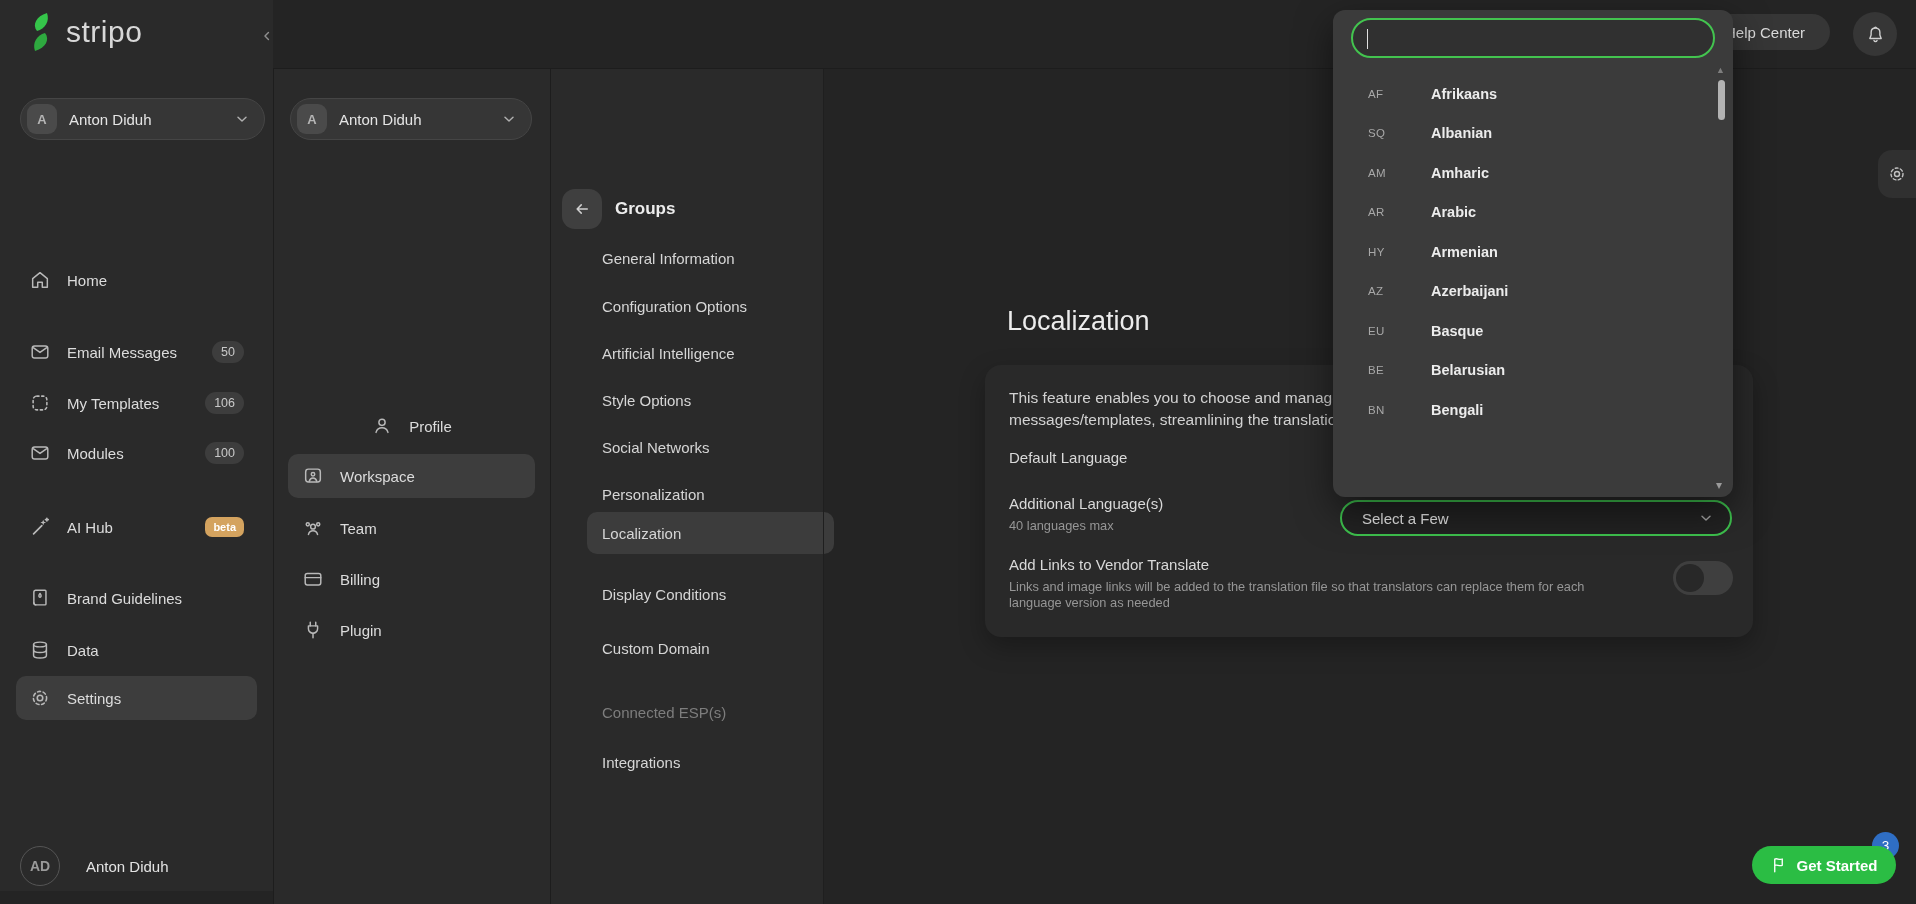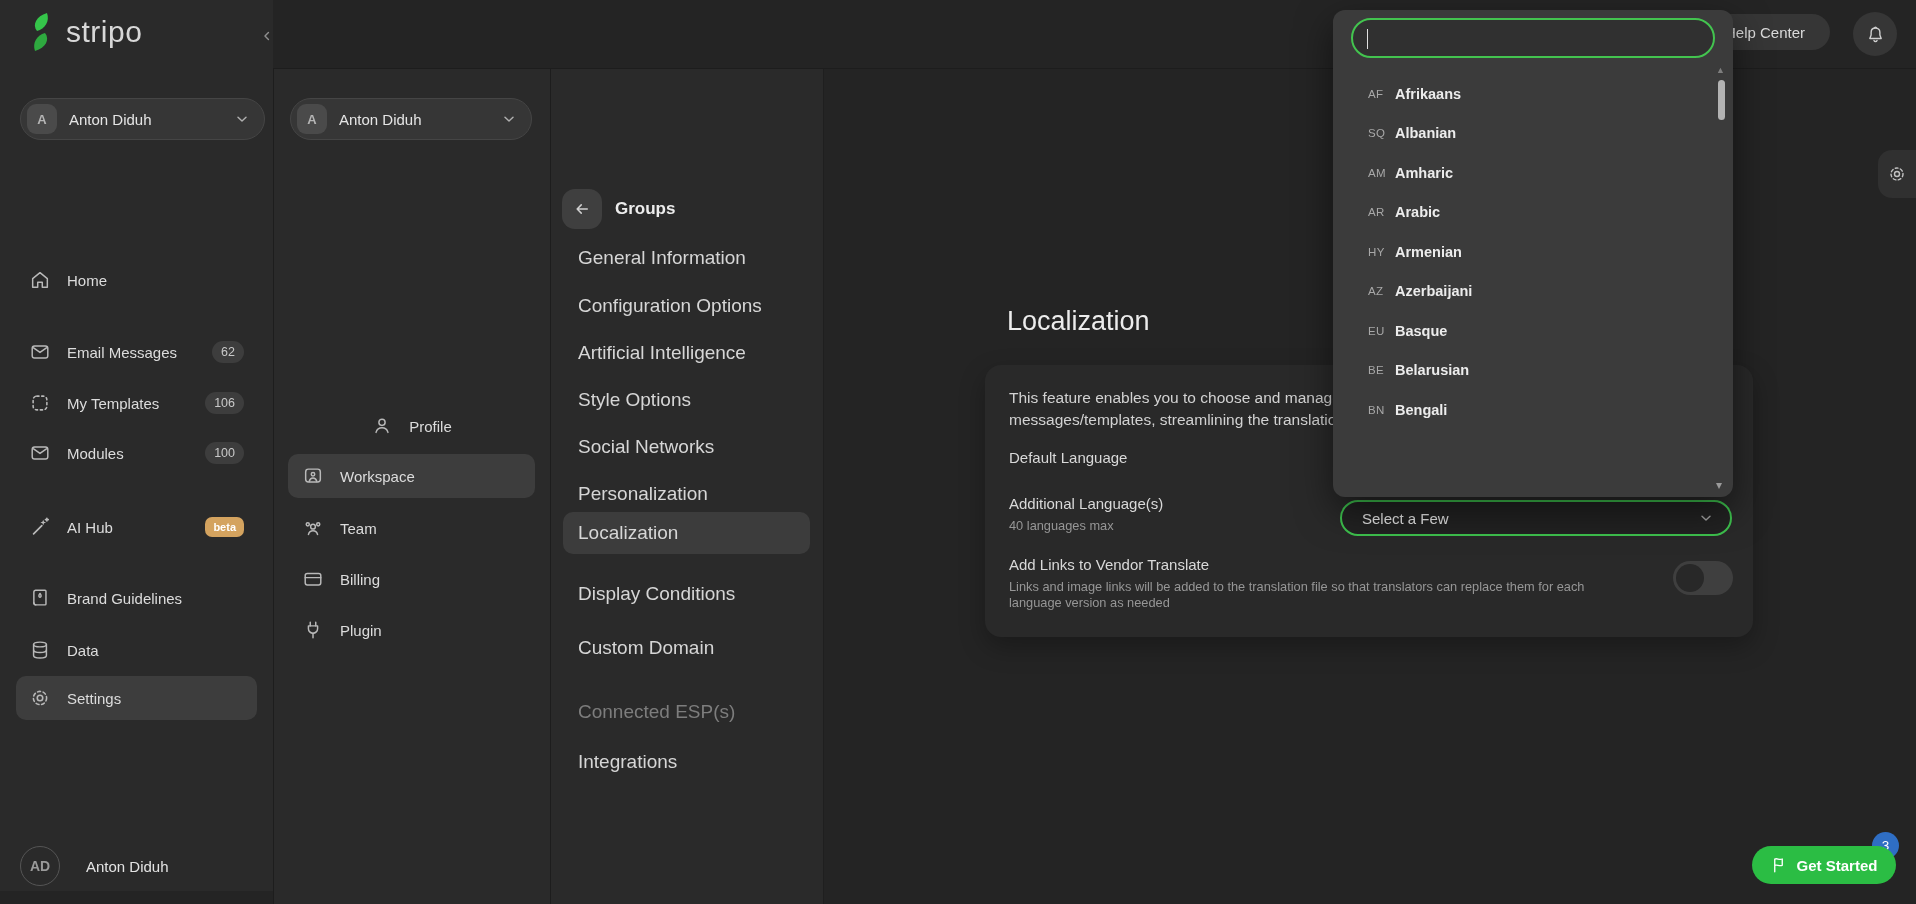--- a/index.html
+++ b/index.html
@@ -44,22 +44,22 @@
   
   .wsrow{position:absolute;left:288px;width:247px;height:44px;border-radius:10px;display:flex;align-items:center;
          gap:16px;padding:0 14px;box-sizing:border-box;font-size:15px;color:#dcdcdc;cursor:pointer;}
   .wsrow.active{background:#3d3d3d;}
 
   
   .groups-head{position:absolute;left:562px;top:189px;display:flex;align-items:center;gap:13px;}
   .back-btn{width:40px;height:40px;border-radius:13px;background:#3f3f3f;display:flex;align-items:center;
             justify-content:center;color:#d0d0d0;cursor:pointer;}
   .groups-title{font-size:17px;font-weight:bold;color:#ececec;}
-  .grow{position:absolute;left:563px;width:247px;height:42px;border-radius:10px;display:flex;align-items:center;
-        padding:0 15px;box-sizing:border-box;font-size:19px;color:#d6d6d6;cursor:pointer;}
+  .grow{position:absolute;left:587px;width:247px;height:42px;border-radius:10px;display:flex;align-items:center;
+        padding:0 15px;box-sizing:border-box;font-size:15px;color:#d6d6d6;cursor:pointer;}
   .grow.active{background:#3c3c3c;}
   .grow.disabled{color:#7d7d7d;}
 
   
   .main-title{position:absolute;left:1007px;top:306px;font-size:27px;font-weight:500;color:#ececec;}
   .card{position:absolute;left:985px;top:365px;width:768px;height:272px;border-radius:16px;background:#292929;
         box-shadow:0 10px 26px rgba(0,0,0,.28);z-index:1;}
   .card .desc{position:absolute;left:24px;top:22px;font-size:15.5px;line-height:22px;color:#d2d2d2;}
   .lbl{font-size:15px;color:#d9d9d9;}
   .hint{font-size:12.8px;line-height:16px;color:#969696;}
@@ -87,21 +87,21 @@
   
   .lang-panel{position:absolute;left:1333px;top:10px;width:400px;height:487px;border-radius:12px;background:#3b3b3b;
               box-shadow:0 14px 36px rgba(0,0,0,.5);z-index:60;}
   .search-box{position:absolute;left:18px;top:8px;width:364px;height:40px;border-radius:20px;background:#303030;
               border:2px solid #43c44f;box-sizing:border-box;}
   .search-box input{position:absolute;left:0;top:0;width:100%;height:100%;background:transparent;border:none;outline:none;
               padding:0 16px;box-sizing:border-box;font-size:15px;color:#e5e5e5;font-family:"Liberation Sans",sans-serif;}
   .search-box input::placeholder{color:#9c9c9c;}
   .caret{position:absolute;left:14px;top:9px;width:1px;height:20px;background:#e0e0e0;}
   .lang-list{position:absolute;left:0;top:64px;width:100%;}
-  .lang-item{height:39.5px;display:flex;align-items:center;padding:0 0 0 35px;box-sizing:border-box;cursor:pointer;}
+  .lang-item{height:39.5px;display:flex;align-items:center;padding:0 0 0 35px;box-sizing:border-box;cursor:pointer;gap:36px;}
   .lang-code{width:27px;font-size:11.5px;letter-spacing:.4px;color:#a8a8a8;}
   .lang-name{font-size:14.5px;font-weight:600;color:#ececec;}
   .scroll-thumb{position:absolute;right:8px;top:70px;width:7px;height:40px;border-radius:4px;background:#b3b3b3;cursor:pointer;}
   .scroll-up{position:absolute;right:8px;top:55px;font-size:9px;color:#7e7e7e;}
   .scroll-more{position:absolute;right:11px;bottom:5px;font-size:12px;color:#9a9a9a;}
 
   
   .gs-badge{position:absolute;left:1872px;top:832px;width:27px;height:27px;border-radius:50%;background:#2f6ec4;
             color:#fff;font-size:13.5px;display:flex;align-items:center;justify-content:center;z-index:5;}
   .gs-btn{position:absolute;left:1752px;top:846px;width:144px;height:38px;border-radius:19px;background:#2bbd44;
@@ -149,21 +149,21 @@
     </div>
 
     <div class="navrow" style="top:330px;">
       <span class="ic">
         <svg width="22" height="22" viewBox="0 0 24 24" fill="none" stroke="currentColor" stroke-width="1.6" stroke-linecap="round" stroke-linejoin="round">
             <rect x="3.5" y="5.5" width="17" height="13" rx="2.5"></rect>
             <path d="M5 7.5 L12 12.5 L19 7.5"></path>
           </svg>
       </span>
       <span>Email Messages</span>
-      <span class="badge">62</span>
+      <span class="badge">50</span>
     </div>
 
     <div class="navrow" style="top:381px;">
       <span class="ic">
         <svg width="22" height="22" viewBox="0 0 24 24" fill="none" stroke="currentColor" stroke-width="1.7" stroke-linecap="round">
             <rect x="4.5" y="4.5" width="15" height="15" rx="4" stroke-dasharray="2.4 3"></rect>
           </svg>
       </span>
       <span>My Templates</span>
       <span class="badge">106</span>

